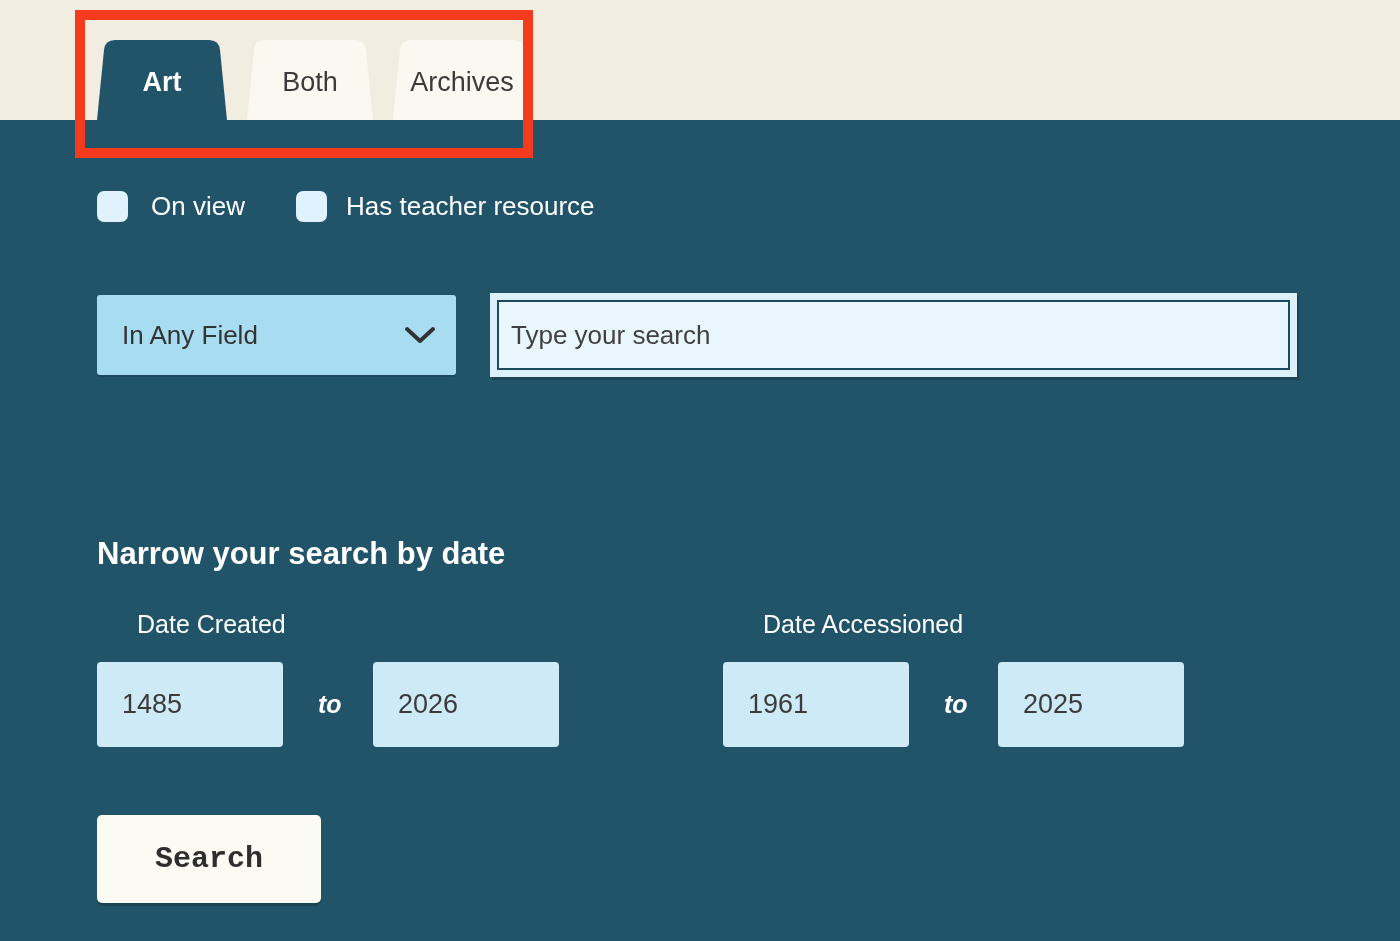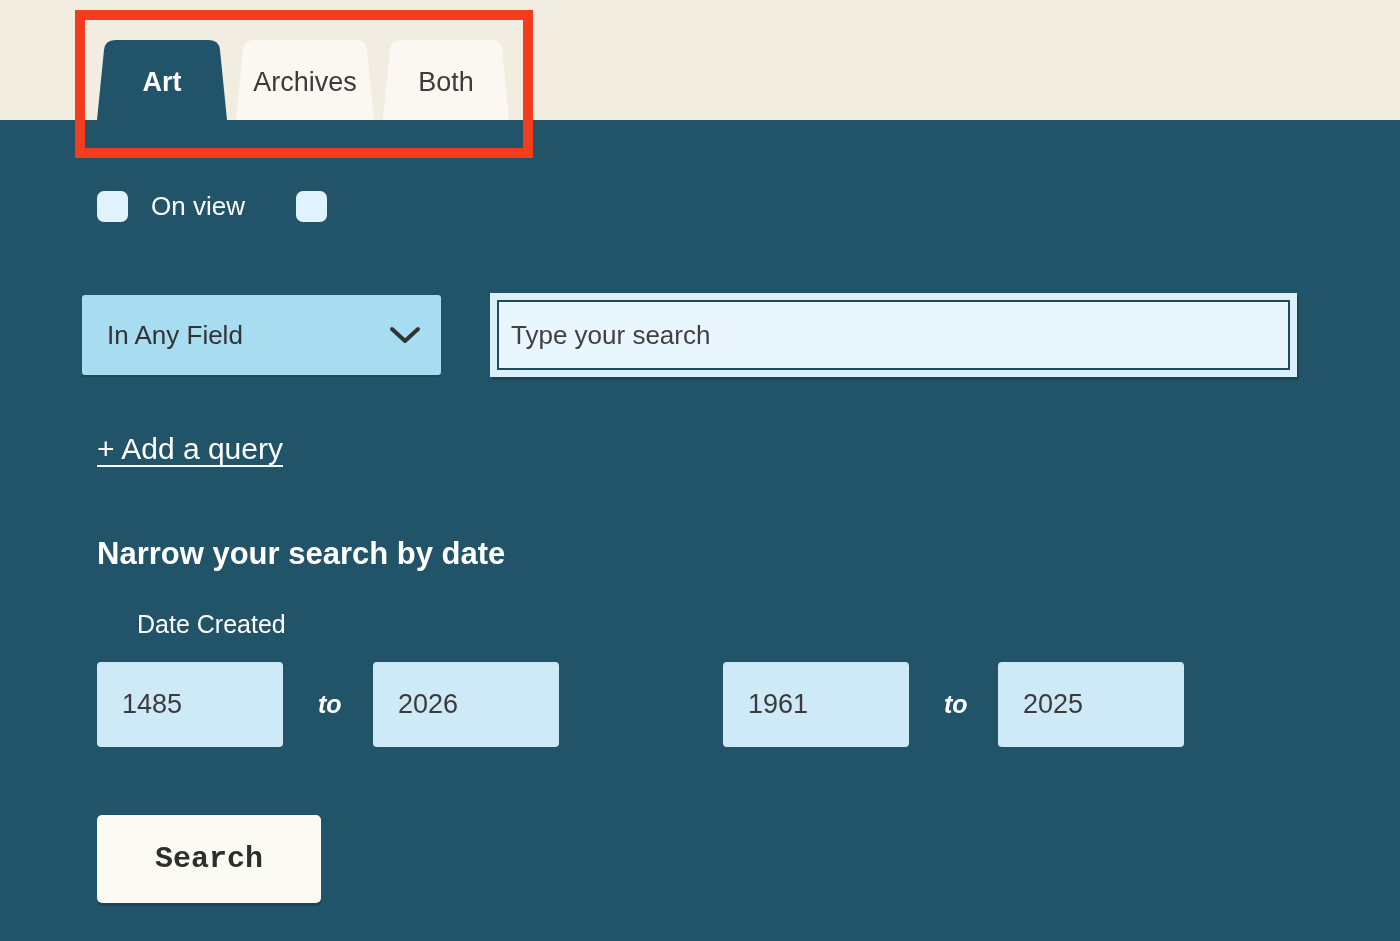--- a/index.html
+++ b/index.html
@@ -17,21 +17,21 @@
   }
   
   .top-band {
     position: absolute; left: 0; top: 0;
     width: 1400px; height: 120px;
     background: #f1eee1;
   }
   .tabs {
     position: absolute; left: 97px; top: 40px;
     height: 80px;
-    display: flex; align-items: flex-start; gap: 9px;
+    display: flex; align-items: flex-start; gap: 20px;
   }
   .tab {
     height: 80px;
     display: flex; align-items: center; justify-content: center;
     font-size: 27px; color: #3b3b3b;
     background: #faf8f0;
     cursor: pointer;
     padding-top: 4px;
   }
   .tab.w130 { width: 130px; clip-path: path('M0 80 L7 10 Q8 0 18 0 L112 0 Q122 0 123 10 L130 80 Z'); }
@@ -64,21 +64,21 @@
     position: absolute; top: 191px;
     height: 31px; line-height: 31px;
     color: #ffffff; font-size: 26px;
     white-space: nowrap;
     text-align: center;
   }
   .cb-label-onview { left: 151px; }
   .cb-label-teacher { left: 346px; }
   
   .field-select {
-    position: absolute; left: 82px; top: 295px;
+    position: absolute; left: 97px; top: 295px;
     width: 359px; height: 80px;
     background: #a8ddf1;
     border-radius: 3px;
     display: flex; align-items: center;
     padding: 0 20px 0 25px;
     color: #333333; font-size: 26px;
     cursor: pointer;
     box-shadow: 0 2px 0 rgba(0,0,0,0.12);
   }
   .field-select .chevron { margin-left: auto; display: block; }
@@ -159,52 +159,53 @@
 </head>
 <body>
 
 <div class="page">
 
   <div class="top-band">
     <div class="tabs">
       <div class="tab w130 active">
         <span>Art</span>
       </div>
+      <div class="tab w126">
+        <span>Both</span>
+      </div>
       <div class="tab w138">
         <span>Archives</span>
       </div>
-      <div class="tab w126">
-        <span>Both</span>
-      </div>
     </div>
   </div>
 
   <div class="annotation-rect"></div>
 
   <span class="checkbox cb-onview"></span>
   <span class="cb-label cb-label-onview">On view</span>
 
   <span class="checkbox cb-teacher"></span>
+  <span class="cb-label cb-label-teacher">Has teacher resource</span>
 
   <div class="field-select">
     <span>In Any Field</span>
     <svg class="chevron" width="32" height="20" viewBox="0 0 32 20">
       <polyline points="3,4 16,16 29,4" fill="none" stroke="#333333" stroke-width="4" stroke-linecap="round" stroke-linejoin="round"></polyline>
     </svg>
   </div>
 
   <div class="search-wrap">
     <input class="search-input" type="text" placeholder="Type your search" style="">
   </div>
 
-  <a class="add-query" href="#">+ Add a query</a>
 
   <h2 class="date-heading">Narrow your search by date</h2>
 
   <span class="date-label lbl-created">Date Created</span>
+  <span class="date-label lbl-accessioned">Date Accessioned</span>
 
   <input class="date-input di-created-from" type="text" value="1485" style="">
   <span class="to-label to-created">to</span>
   <input class="date-input di-created-to" type="text" value="2026" style="">
 
   <input class="date-input di-accessioned-from" type="text" value="1961" style="">
   <span class="to-label to-accessioned">to</span>
   <input class="date-input di-accessioned-to" type="text" value="2025" style="">
 
   <button class="search-button">Search</button>

